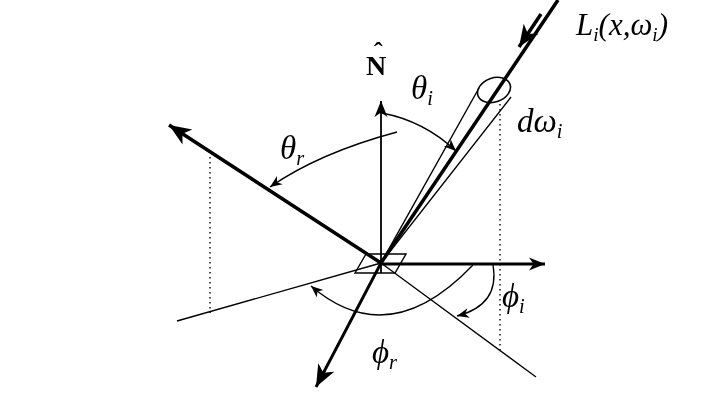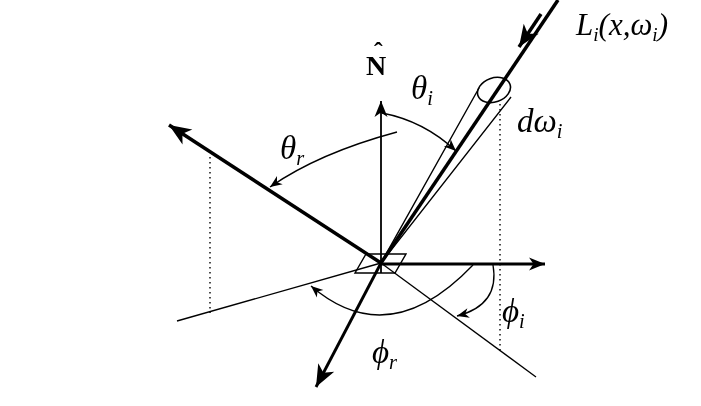--- a/index.html
+++ b/index.html
@@ -83,21 +83,21 @@
   </div>
 
   <div class="lbl" style="left:280px; top:103px;margin-top:29px;">
     <span>θ</span><span class="sub">r</span>
   </div>
 
   <div class="lbl" style="left:517px; top:105px;text-align:center;">
     <span>dω</span><span class="sub">i</span>
   </div>
 
-  <div class="lbl" style="left:502px; top:295px;">
+  <div class="lbl" style="left:502px; top:280px;">
     <span>ϕ</span><span class="sub">i</span>
   </div>
 
   <div class="lbl" style="left:372px; top:336px;">
     <span>ϕ</span><span class="sub">r</span>
   </div>
 
 </div>
 
 </body></html>

